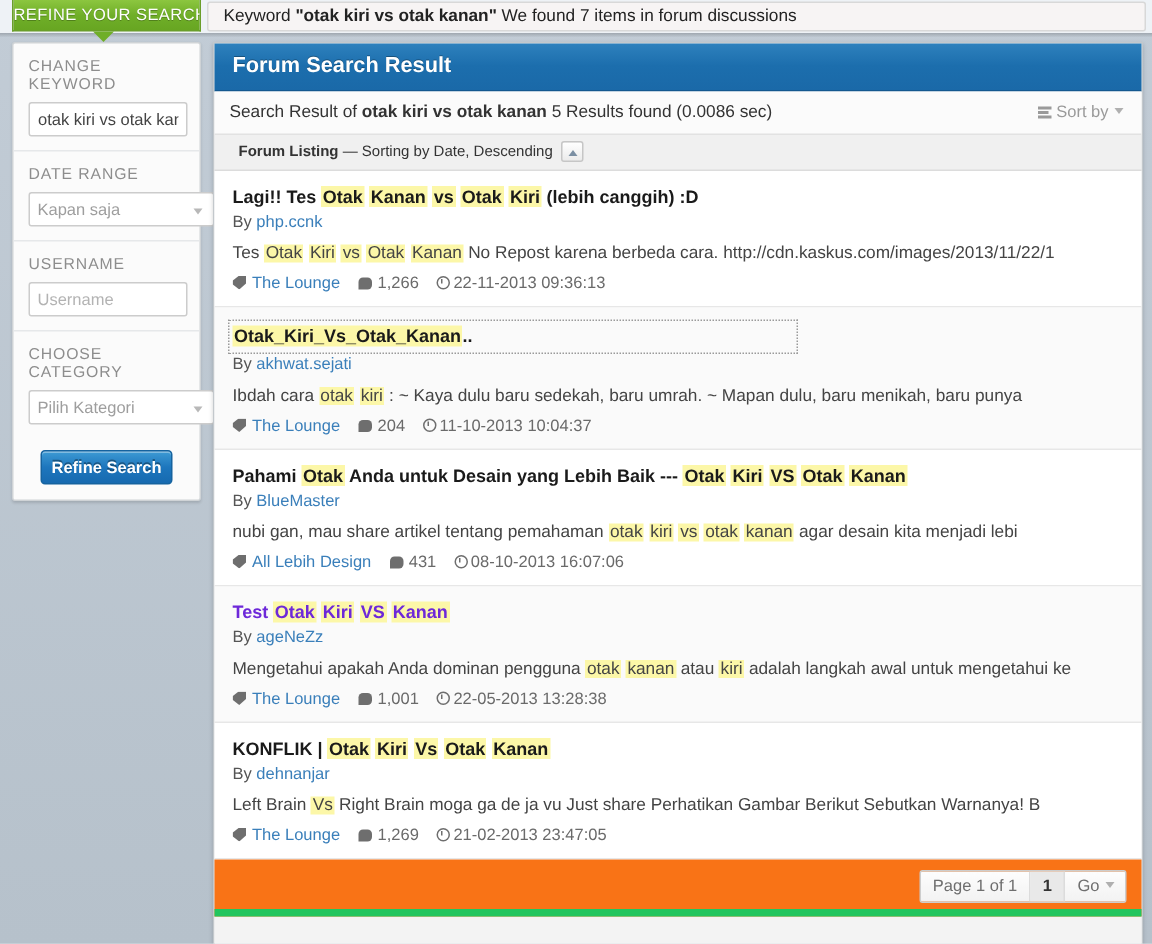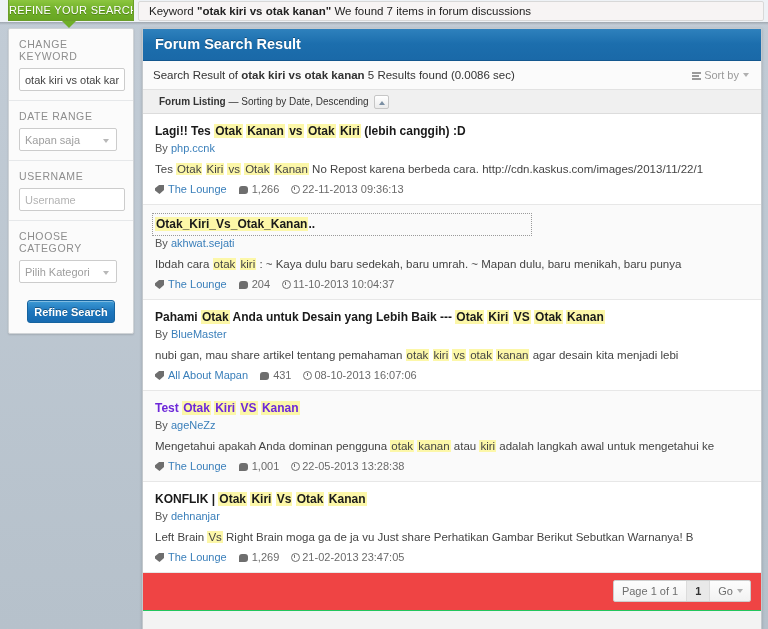--- a/index.html
+++ b/index.html
@@ -81,21 +81,21 @@
   }
   .sb-input {
     display: block; width: 106px; height: 23px;
     border: 1px solid #ccc; background: #fff; border-radius: 2px;
     font-family: "Liberation Sans", sans-serif;
     font-size: 11px; color: #444; padding: 0 5px;
     outline: none;
   }
   .sb-input::placeholder { color: #b3b3b3; }
   .sb-select {
-    position: relative; width: 98px; height: 23px;
+    position: relative; width: 124px; height: 23px;
     border: 1px solid #ccc; background: #fff; border-radius: 2px;
     font-size: 11px; color: #9e9e9e; line-height: 22px; padding-left: 5px;
     white-space: nowrap; overflow: hidden;
   }
   .sb-caret {
     position: absolute; right: 7px; top: 10px;
     width: 0; height: 0;
     border-left: 3px solid transparent;
     border-right: 3px solid transparent;
     border-top: 4px solid #b8b8b8;
@@ -237,22 +237,22 @@
     border: 1.5px solid #6e6e6e; border-radius: 50%;
     position: relative;
   }
   .ico-clock::after {
     content: ""; position: absolute; left: 2.2px; top: 1.2px;
     width: 1px; height: 3px; background: #6e6e6e;
   }
 
   
   #pager-row {
-    height: 38px; background: #ef4444;
-    border-bottom: 1px solid #22c55e;
+    height: 38px; background: #f97316;
+    border-bottom: 5px solid #22c55e;
     position: relative;
   }
   #pager {
     position: absolute; right: 10px; top: 7px;
     height: 22px;
     display: flex; align-items: stretch;
     border: 1px solid #cdcdcd; border-radius: 2px;
     background: linear-gradient(180deg,#fdfdfd,#f2f2f2);
     overflow: hidden;
   }
@@ -343,21 +343,21 @@
           <a class="r-title" href="#" style="text-decoration: none; color: rgb(26, 26, 26);"><span>Lagi!! Tes </span><mark class="hl">Otak</mark><span> </span><mark class="hl">Kanan</mark><span> </span><mark class="hl">vs</mark><span> </span><mark class="hl">Otak</mark><span> </span><mark class="hl">Kiri</mark><span> (lebih canggih) :D</span></a>
           <div class="r-by"><span>By </span><a href="#">php.ccnk</a></div>
           <div class="r-snippet"><span>Tes </span><mark class="hl">Otak</mark><span> </span><mark class="hl">Kiri</mark><span> </span><mark class="hl">vs</mark><span> </span><mark class="hl">Otak</mark><span> </span><mark class="hl">Kanan</mark><span> No Repost karena berbeda cara. http://cdn.kaskus.com/images/2013/11/22/1</span></div>
           <div class="r-meta"><span class="ico-tag"></span><a class="cat" href="#">The Lounge</a><span class="ico-bubble"></span><span class="cnt">1,266</span><span class="ico-clock"></span><span class="dt">22-11-2013 09:36:13</span></div>
         </div>
         <div class="result alt"><a class="r-title focused" href="#" style="text-decoration: none; color: rgb(26, 26, 26);"><mark class="hl">Otak_Kiri_Vs_Otak_Kanan</mark><span>..</span></a><div class="r-by"><span>By </span><a href="#">akhwat.sejati</a></div><div class="r-snippet"><span>Ibdah cara </span><mark class="hl">otak</mark><span> </span><mark class="hl">kiri</mark><span> : ~ Kaya dulu baru sedekah, baru umrah. ~ Mapan dulu, baru menikah, baru punya</span></div><div class="r-meta"><span class="ico-tag"></span><a class="cat" href="#">The Lounge</a><span class="ico-bubble"></span><span class="cnt">204</span><span class="ico-clock"></span><span class="dt">11-10-2013 10:04:37</span></div></div>
         <div class="result">
           <a class="r-title" href="#" style="text-decoration: none; color: rgb(26, 26, 26);"><span>Pahami </span><mark class="hl">Otak</mark><span> Anda untuk Desain yang Lebih Baik --- </span><mark class="hl">Otak</mark><span> </span><mark class="hl">Kiri</mark><span> </span><mark class="hl">VS</mark><span> </span><mark class="hl">Otak</mark><span> </span><mark class="hl">Kanan</mark></a>
           <div class="r-by"><span>By </span><a href="#">BlueMaster</a></div>
           <div class="r-snippet"><span>nubi gan, mau share artikel tentang pemahaman </span><mark class="hl">otak</mark><span> </span><mark class="hl">kiri</mark><span> </span><mark class="hl">vs</mark><span> </span><mark class="hl">otak</mark><span> </span><mark class="hl">kanan</mark><span> agar desain kita menjadi lebi</span></div>
-          <div class="r-meta"><span class="ico-tag"></span><a class="cat" href="#">All About Mapan</a><span class="ico-bubble"></span><span class="cnt">431</span><span class="ico-clock"></span><span class="dt">08-10-2013 16:07:06</span></div>
+          <div class="r-meta"><span class="ico-tag"></span><a class="cat" href="#">All Lebih Design</a><span class="ico-bubble"></span><span class="cnt">431</span><span class="ico-clock"></span><span class="dt">08-10-2013 16:07:06</span></div>
         </div>
         <div class="result alt">
           <a class="r-title" href="#" style="text-decoration: none; color: #6d28d9;"><span>Test </span><mark class="hl">Otak</mark><span> </span><mark class="hl">Kiri</mark><span> </span><mark class="hl">VS</mark><span> </span><mark class="hl">Kanan</mark></a>
           <div class="r-by"><span>By </span><a href="#">ageNeZz</a></div>
           <div class="r-snippet"><span>Mengetahui apakah Anda dominan pengguna </span><mark class="hl">otak</mark><span> </span><mark class="hl">kanan</mark><span> atau </span><mark class="hl">kiri</mark><span> adalah langkah awal untuk mengetahui ke</span></div>
           <div class="r-meta"><span class="ico-tag"></span><a class="cat" href="#">The Lounge</a><span class="ico-bubble"></span><span class="cnt">1,001</span><span class="ico-clock"></span><span class="dt">22-05-2013 13:28:38</span></div>
         </div>
         <div class="result">
           <a class="r-title" href="#" style="text-decoration: none; color: rgb(26, 26, 26);"><span>KONFLIK | </span><mark class="hl">Otak</mark><span> </span><mark class="hl">Kiri</mark><span> </span><mark class="hl">Vs</mark><span> </span><mark class="hl">Otak</mark><span> </span><mark class="hl">Kanan</mark></a>
           <div class="r-by"><span>By </span><a href="#">dehnanjar</a></div>

